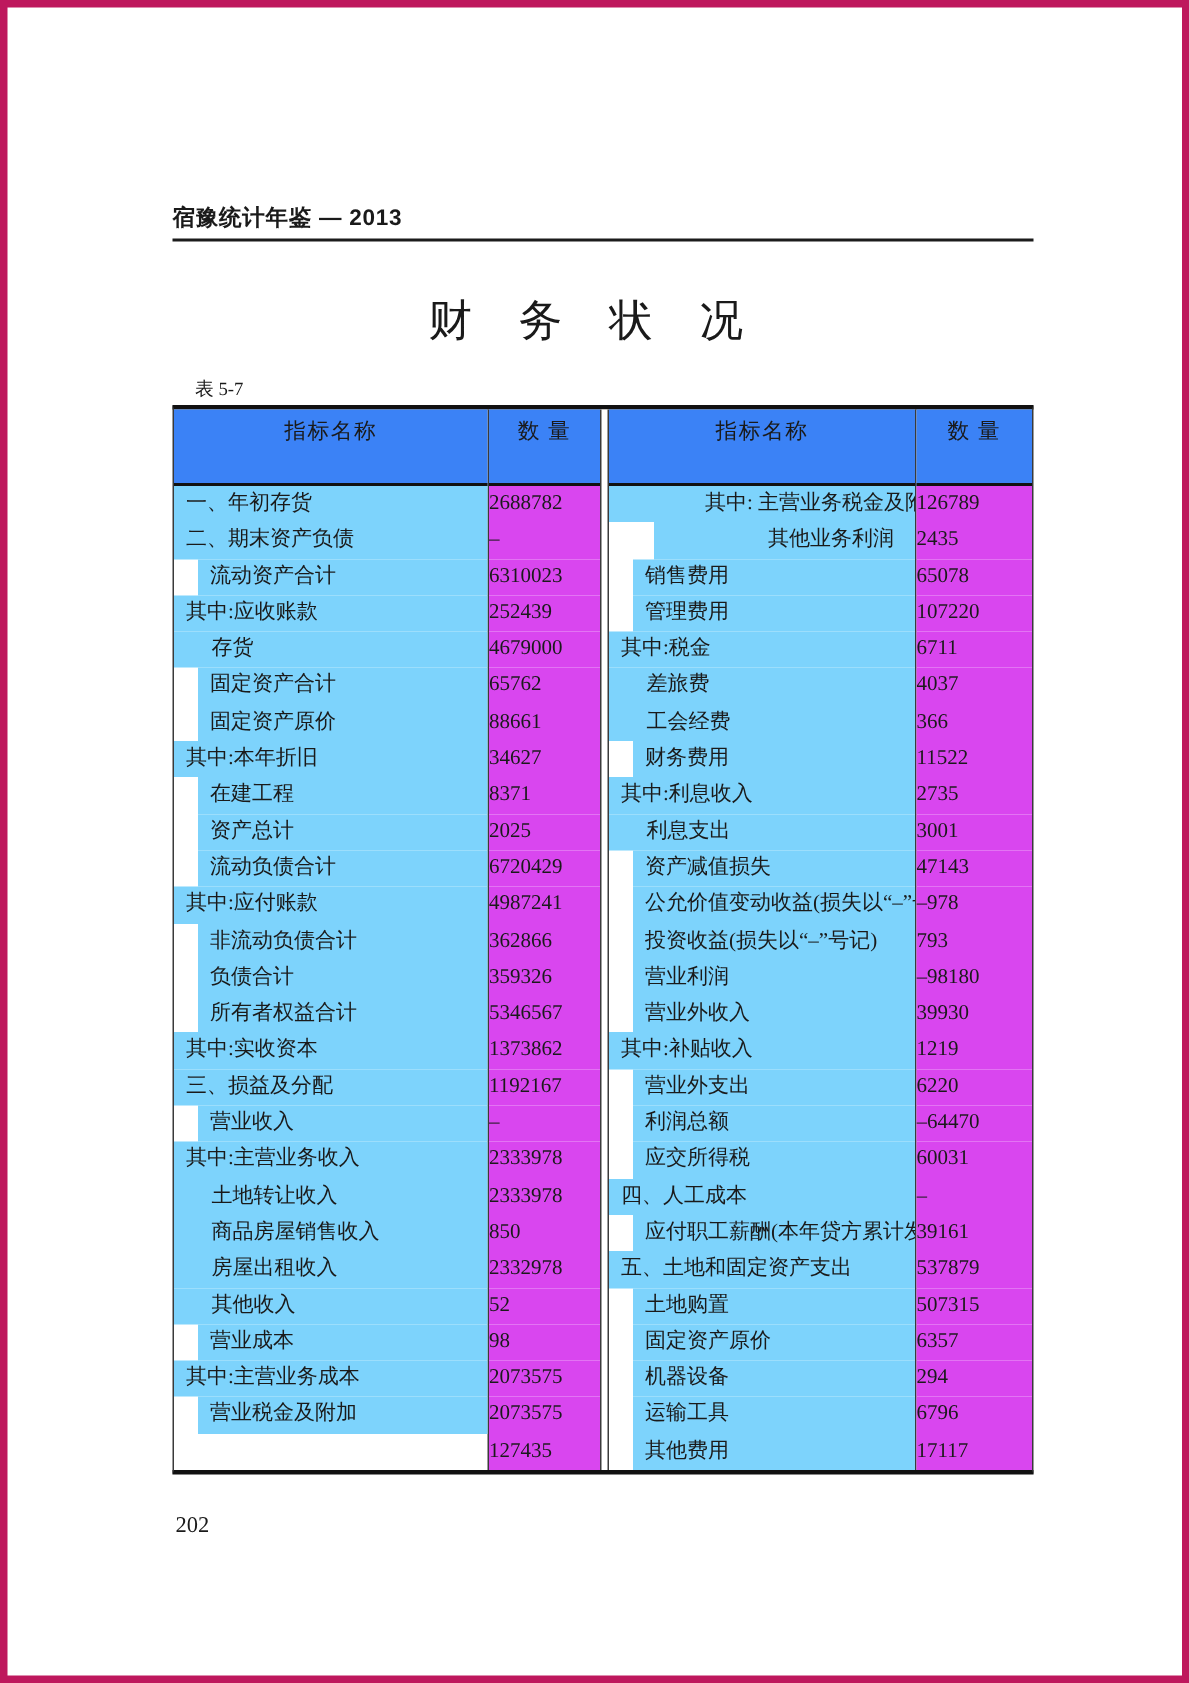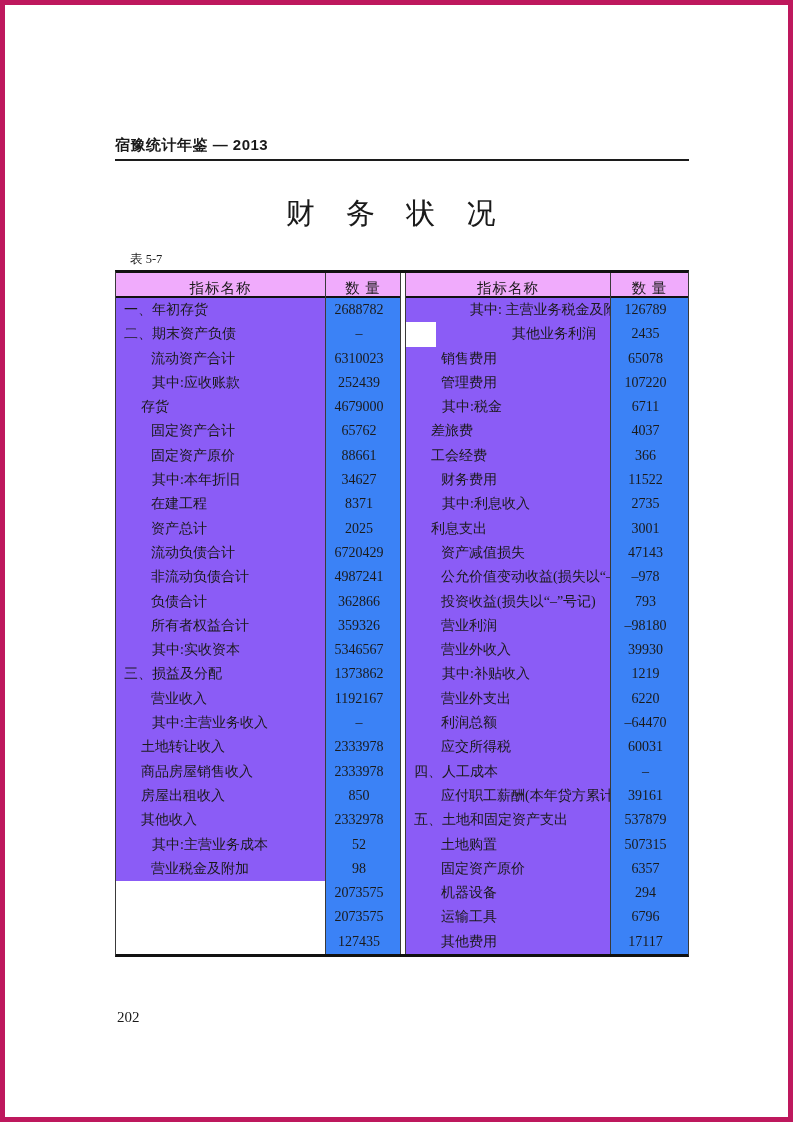--- a/index.html
+++ b/index.html
@@ -46,29 +46,29 @@
   .name-col{border-right:1px solid #3a3a3a;}
   .lefth .name-col{width:210px;}
   .lefth .qty-col{width:74px;}
   .righth .name-col{width:205px;}
   .righth .qty-col{width:77px;}
   .cell{
     box-sizing:border-box;white-space:nowrap;overflow:hidden;
     font-size:14px;height:24.3px;line-height:24.3px;
   }
   .cell.head{
-    height:25px;line-height:31px;text-align:center;
-    border-bottom:2px solid #111;background:#f0abfc;
+    height:51px;line-height:31px;text-align:center;
+    border-bottom:2px solid #111;background:#3b82f6;
     font-size:14.5px;letter-spacing:1px;
   }
-  .name-col .cell.body{background:#8b5cf6;}
-  .qty-col .cell.body{background:#3b82f6;text-align:center;padding-right:8px;}
+  .name-col .cell.body{background:#7dd3fc;}
+  .qty-col .cell.body{background:#d946ef;text-align:left;padding-right:8px;}
   .ind0{padding-left:8px;}
-  .ind1{padding-left:35px;}
-  .ind2{padding-left:36px;}
+  .ind1{padding-left:8px;margin-left:16px;}
+  .ind2{padding-left:8px;}
   .ind3{padding-left:64px;}
   .ind4{padding-left:25px;}
   .ind5{padding-left:76px;margin-left:30px;}
   .page-number{
     position:absolute;left:112px;top:1004px;font-size:15px;
   }
 </style>
 </head>
 <body>
 
@@ -89,31 +89,33 @@
           <div class="cell body ind0">二、期末资产负债</div>
           <div class="cell body ind1">流动资产合计</div>
           <div class="cell body ind2">其中:应收账款</div>
           <div class="cell body ind4">存货</div>
           <div class="cell body ind1">固定资产合计</div>
           <div class="cell body ind1">固定资产原价</div>
           <div class="cell body ind2">其中:本年折旧</div>
           <div class="cell body ind1">在建工程</div>
           <div class="cell body ind1">资产总计</div>
           <div class="cell body ind1">流动负债合计</div>
+          <div class="cell body ind2">其中:应付账款</div>
           <div class="cell body ind1">非流动负债合计</div>
           <div class="cell body ind1">负债合计</div>
           <div class="cell body ind1">所有者权益合计</div>
           <div class="cell body ind2">其中:实收资本</div>
           <div class="cell body ind0">三、损益及分配</div>
           <div class="cell body ind1">营业收入</div>
           <div class="cell body ind2">其中:主营业务收入</div>
           <div class="cell body ind4">土地转让收入</div>
           <div class="cell body ind4">商品房屋销售收入</div>
           <div class="cell body ind4">房屋出租收入</div>
           <div class="cell body ind4">其他收入</div>
+          <div class="cell body ind1">营业成本</div>
           <div class="cell body ind2">其中:主营业务成本</div>
           <div class="cell body ind1">营业税金及附加</div>
         </div>
       <div class="col qty-col" id="left-values">
         <div class="cell head">数 量</div>
       <div class="cell body">2688782</div>
           <div class="cell body">–</div>
           <div class="cell body">6310023</div>
           <div class="cell body">252439</div>
           <div class="cell body">4679000</div>

